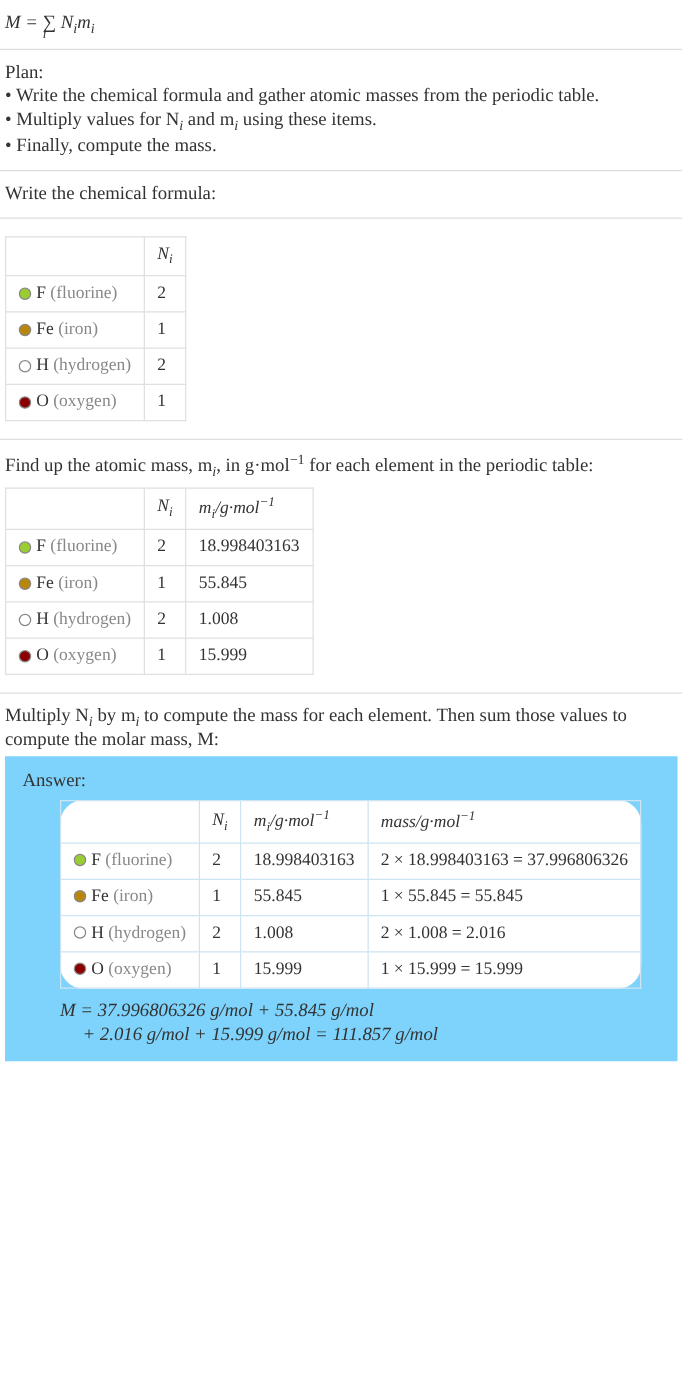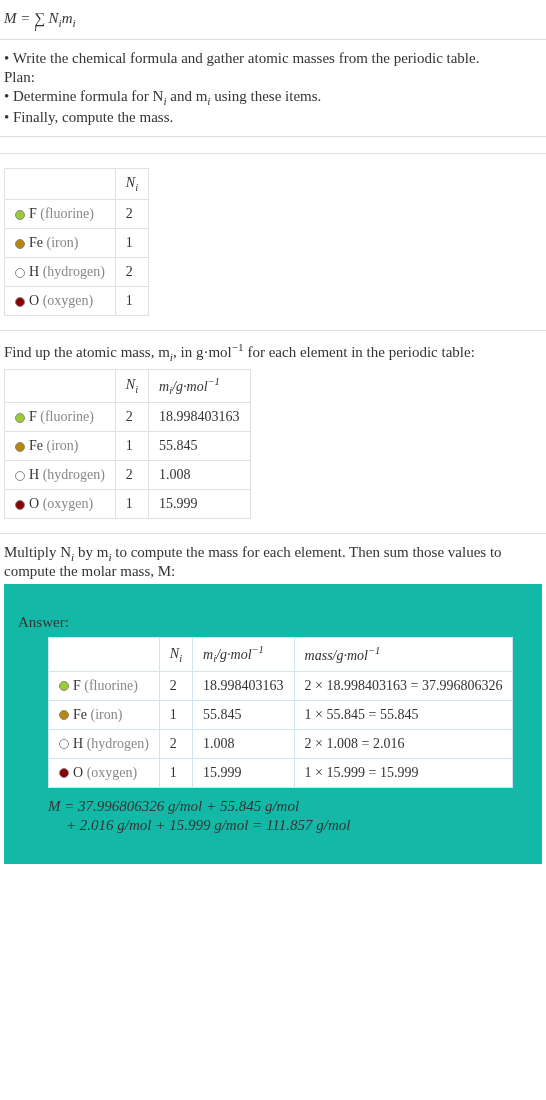--- a/index.html
+++ b/index.html
@@ -2,54 +2,55 @@
 <html><head>
 <meta charset="utf-8">
 <style>
 * { box-sizing: border-box; margin: 0; padding: 0; }
 body { font-family: Georgia, 'Times New Roman', serif; font-size: 15px; color: #333; background: #fff; width: 546px; }
 .section { padding: 8px 4px; border-bottom: 1px solid #ddd; }
 .section:last-child { border-bottom: none; }
 .formula { font-style: italic; }
 .sub { font-size: 0.75em; vertical-align: sub; }
 .sup { font-size: 0.75em; vertical-align: super; }
-table { border-collapse: collapse; margin: 6px 0; }
+table { border-collapse: collapse; margin: 6px 0; border-radius: 19px; }
 th, td { border: 1px solid #e0e0e0; padding: 6px 10px; text-align: left; font-size: 14px; }
 th { font-weight: normal; font-style: italic; }
 .dot { display: inline-block; width: 10px; height: 10px; border-radius: 50%; margin-right: 4px; vertical-align: middle; border: 1px solid #888; }
 .dot-f { background: #9acd32; }
 .dot-fe { background: #b8860b; }
 .dot-h { background: #fff; }
 .dot-o { background: #8b0000; }
 .elem-label { color: #888; margin-top: 35px; }
-.answer-box { background: #14b8a6; padding: 28px 14px; margin-top: 4px; }
+.answer-box { background: #7dd3fc; padding: 10px 14px; margin-top: 4px; }
 .answer-box table { background: #fff; }
 .answer-box th, .answer-box td { border: 1px solid #cde4f2; }
 .indent { padding-left: 30px; }
 .mline { margin: 2px 0; }
 </style>
 </head>
 <body>
 
 <div class="section">
   <div class="mline formula">
     <span>M = </span><span style="position:relative;display:inline-block;"><span>∑</span><span style="position:absolute;left:0;top:1.1em;font-size:0.7em;">i</span></span><span> N</span><span class="sub">i</span><span>m</span><span class="sub">i</span>
   </div>
 </div>
 
 <div class="section">
+  <div class="mline">Plan:</div>
   <div class="mline">• Write the chemical formula and gather atomic masses from the periodic table.</div>
-  <div class="mline">Plan:</div>
   <div class="mline">
-    <span>• Determine formula for N</span><span class="sub formula">i</span><span> and m</span><span class="sub formula">i</span><span> using these items.</span>
+    <span>• Multiply values for N</span><span class="sub formula">i</span><span> and m</span><span class="sub formula">i</span><span> using these items.</span>
   </div>
   <div class="mline">• Finally, compute the mass.</div>
 </div>
 
 <div class="section">
+  <div class="mline">Write the chemical formula:</div>
 </div>
 
 <div class="section">
   <table>
     <tbody>
         <tr>
       <th></th>
       <th><span>N</span><span class="sub">i</span></th>
     </tr>
     <tr>

